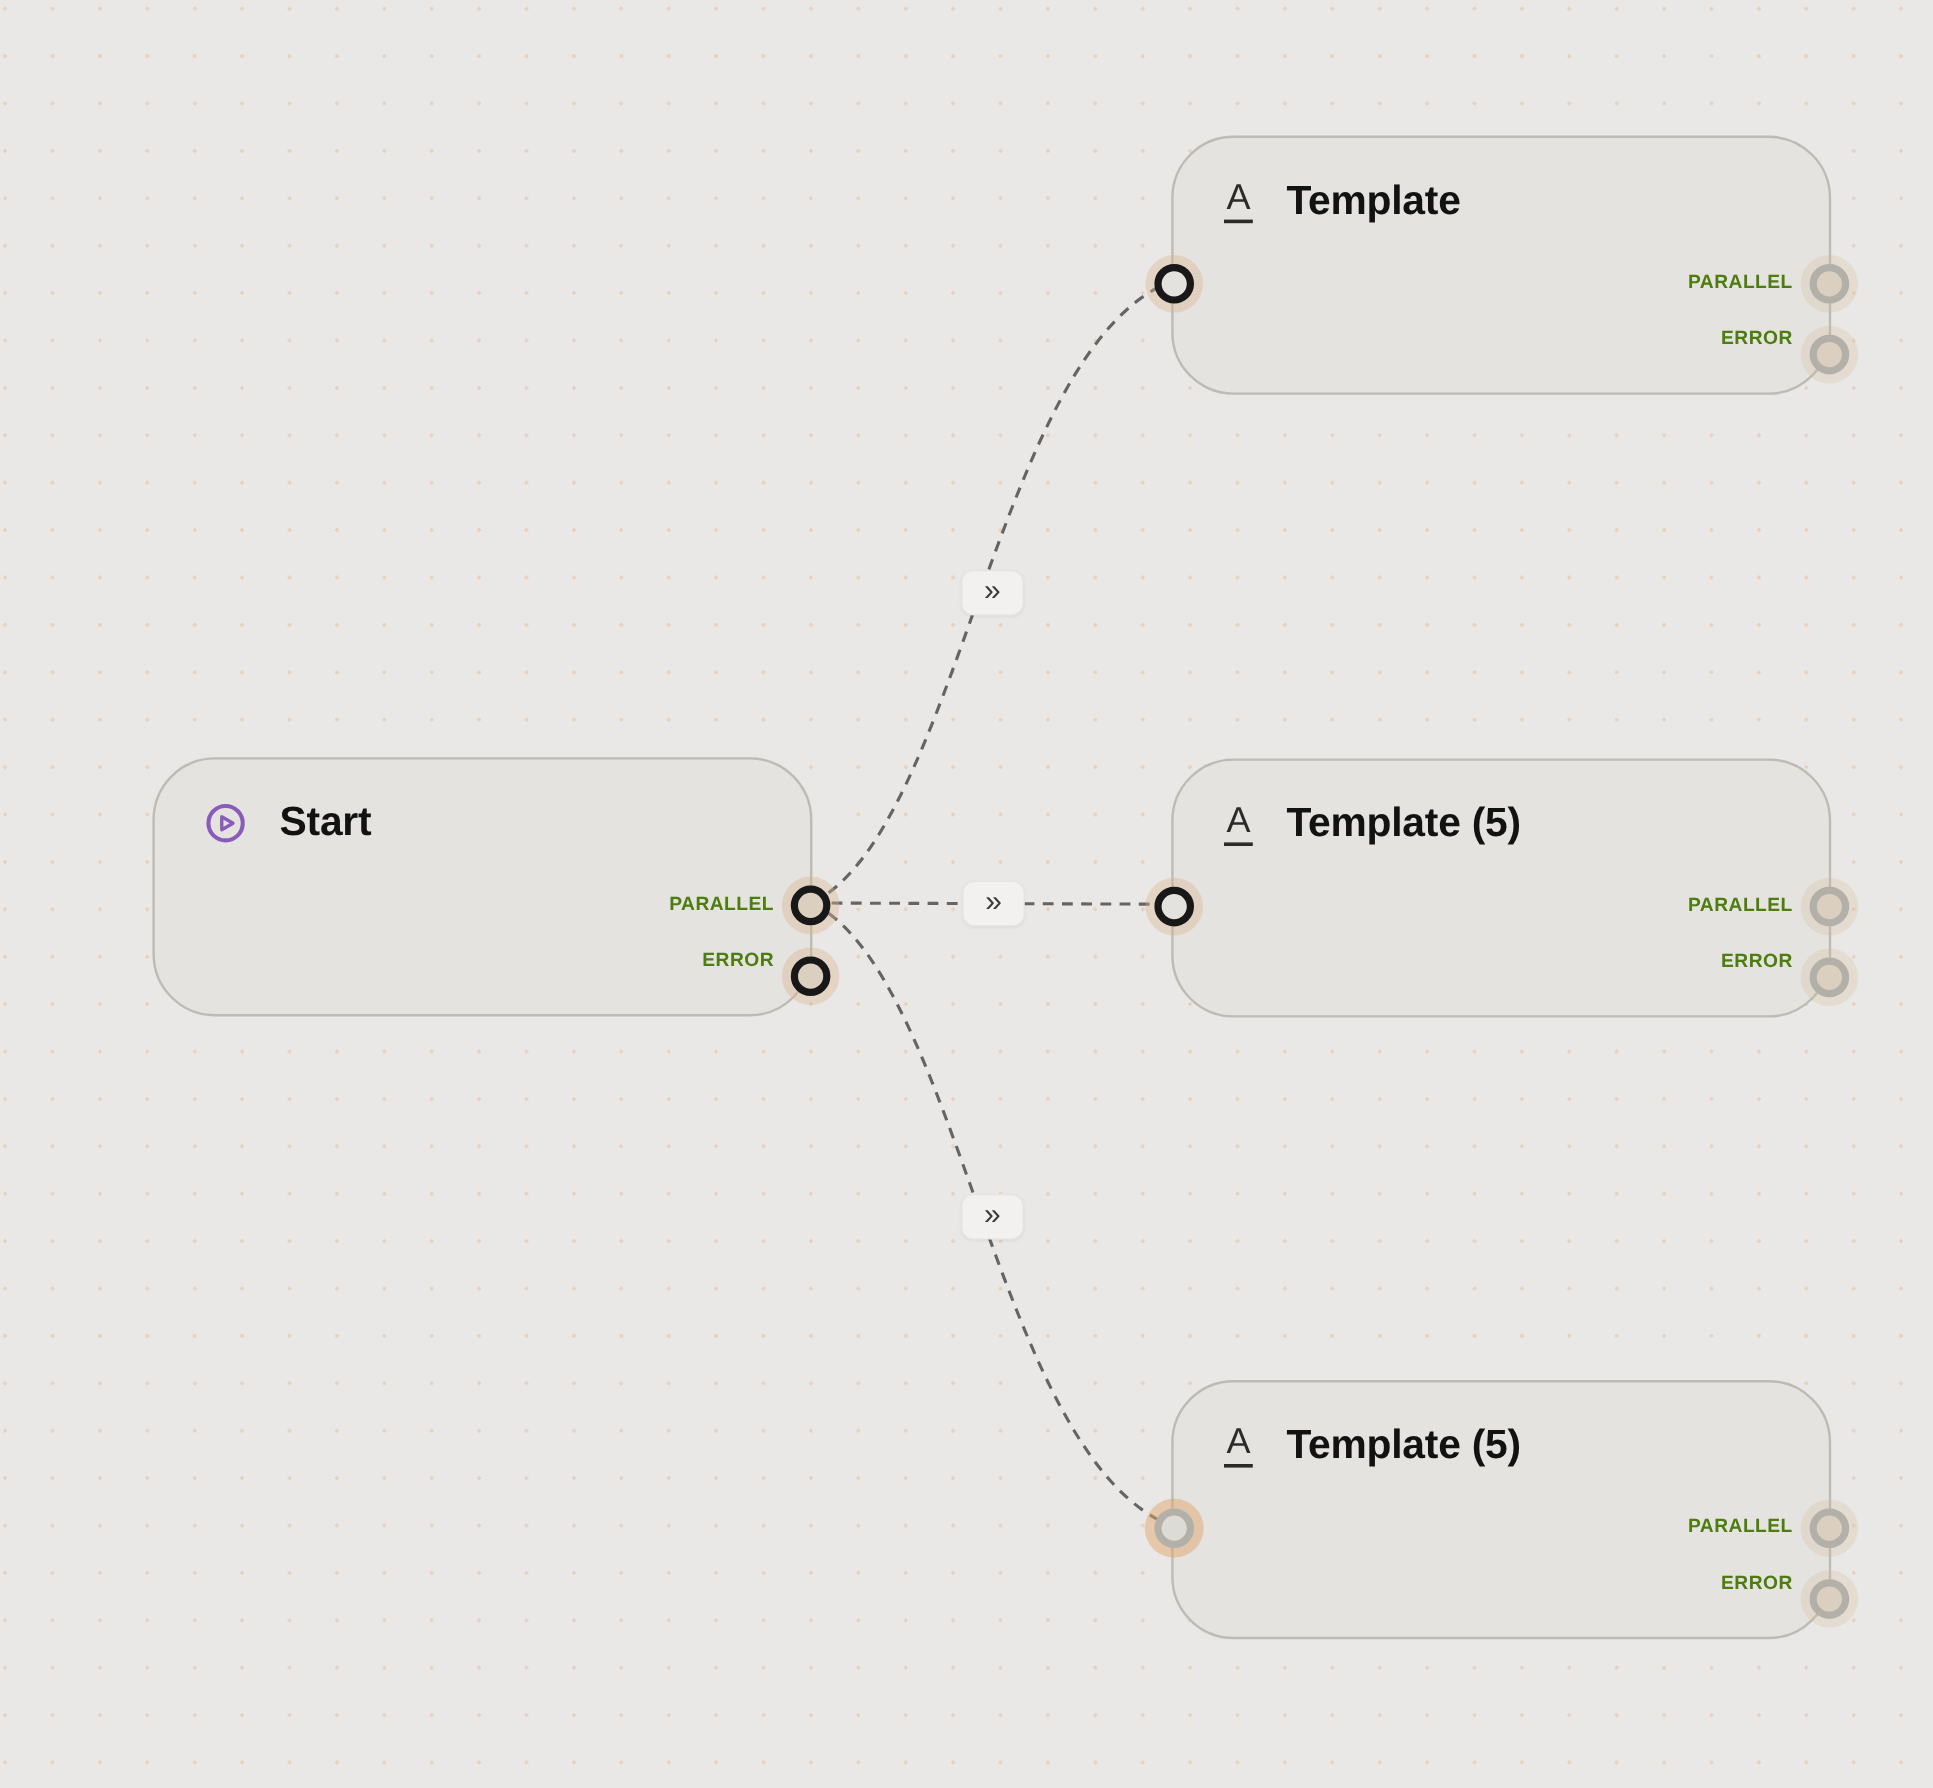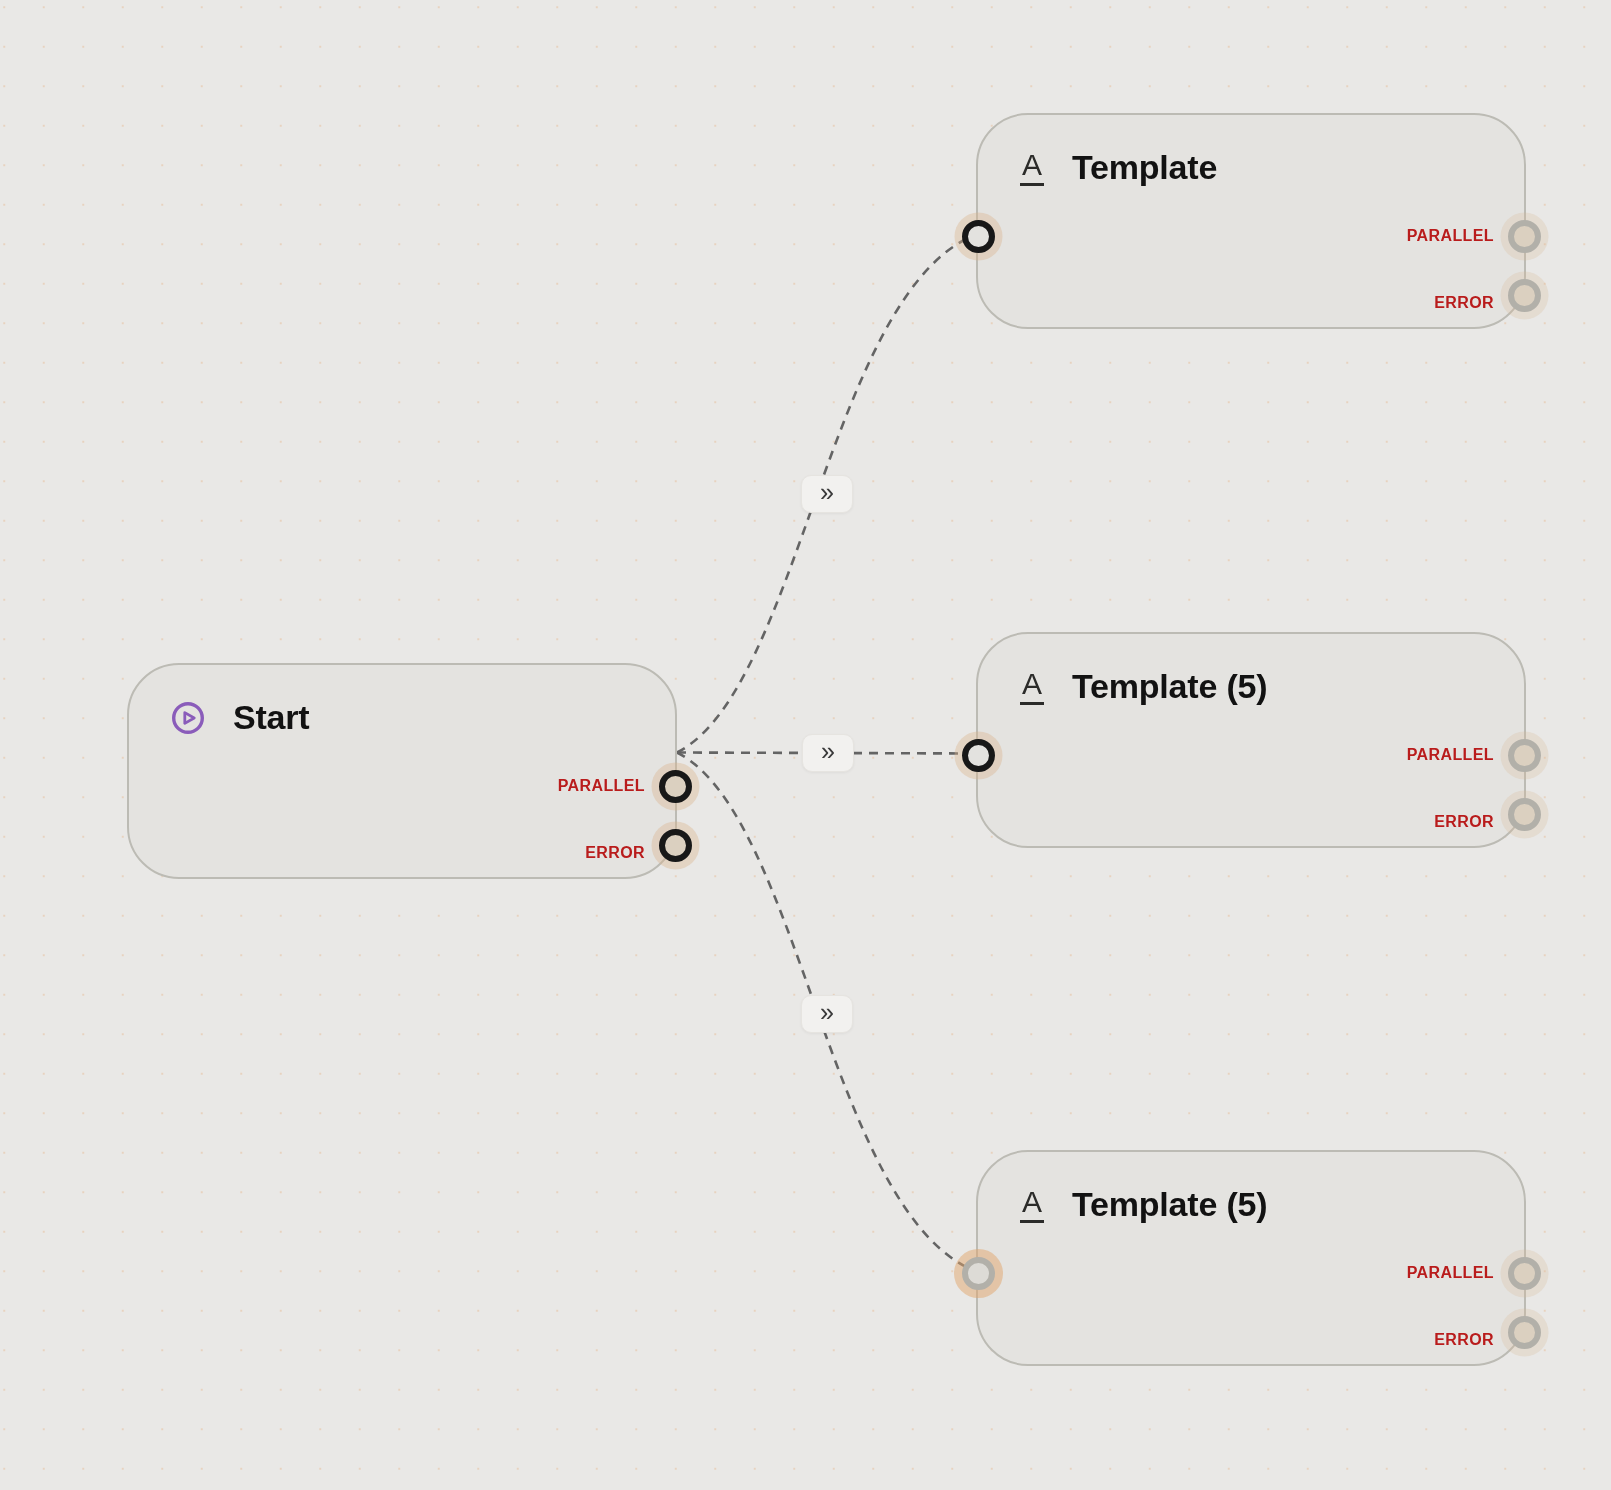--- a/index.html
+++ b/index.html
@@ -20,25 +20,25 @@
   }
   .header{position:absolute;top:33px;left:42px;display:flex;align-items:center;gap:28px;}
   .title{font-size:34px;font-weight:700;color:#121212;letter-spacing:-0.2px;white-space:nowrap;}
 
   .a-icon{
     display:inline-block;font-size:30px;line-height:1;color:#2b2b29;
     border-bottom:3.5px solid #2b2b29;padding:0 2px 3px 2px;font-weight:400;
   }
 
   .plabel{
-    position:absolute;right:30px;font-size:16px;font-weight:700;color:#b91c1c;
+    position:absolute;right:30px;font-size:16px;font-weight:700;color:#4d7c0f;
     letter-spacing:0.4px;line-height:20px;white-space:nowrap;
   }
   .row-parallel{top:111px;}
-  .row-error{top:178px;}
+  .row-error{top:158px;}
 
   .port{
     position:absolute;box-sizing:border-box;width:33px;height:33px;border-radius:50%;
   }
   .port.out{right:-16.5px;}
   .port.in{left:-16.5px;top:105px;}
   .port.top{top:105px;}
   .port.bot{top:164px;}
   .ring-dark{border:6px solid #181818;}
   .ring-gray{border:6px solid #b2b0a9;}
@@ -63,21 +63,21 @@
 <body>
 
 <div class="canvas">
 
   <svg class="edges" width="1611" height="1490" viewBox="0 0 1611 1490">
     <path class="edge" d="M 677 752.5 C 800 690, 830 292, 976 234.5"></path>
     <path class="edge" d="M 677 752.5 L 976 753.5"></path>
     <path class="edge" d="M 677 752.5 C 800 815, 830 1213, 976 1271.5"></path>
   </svg>
 
-  <div class="node" style="left:127px;top:631px;margin-top:32px;">
+  <div class="node" style="left:127px;top:631px;">
     <div class="header">
       <svg class="play-svg" width="34" height="34" viewBox="0 0 34 34">
         <circle cx="17" cy="17" r="14.3" fill="none" stroke="#8a5cba" stroke-width="3.4"></circle>
         <path d="M 13.8 11.6 L 23.2 17 L 13.8 22.4 Z" fill="none" stroke="#8a5cba" stroke-width="2.8" stroke-linejoin="round"></path>
       </svg>
       <span class="title">Start</span>
     </div>
     <span class="plabel row-parallel">PARALLEL</span>
     <span class="plabel row-error">ERROR</span>
     <div class="port out top ring-dark fill-tan halo"></div>

